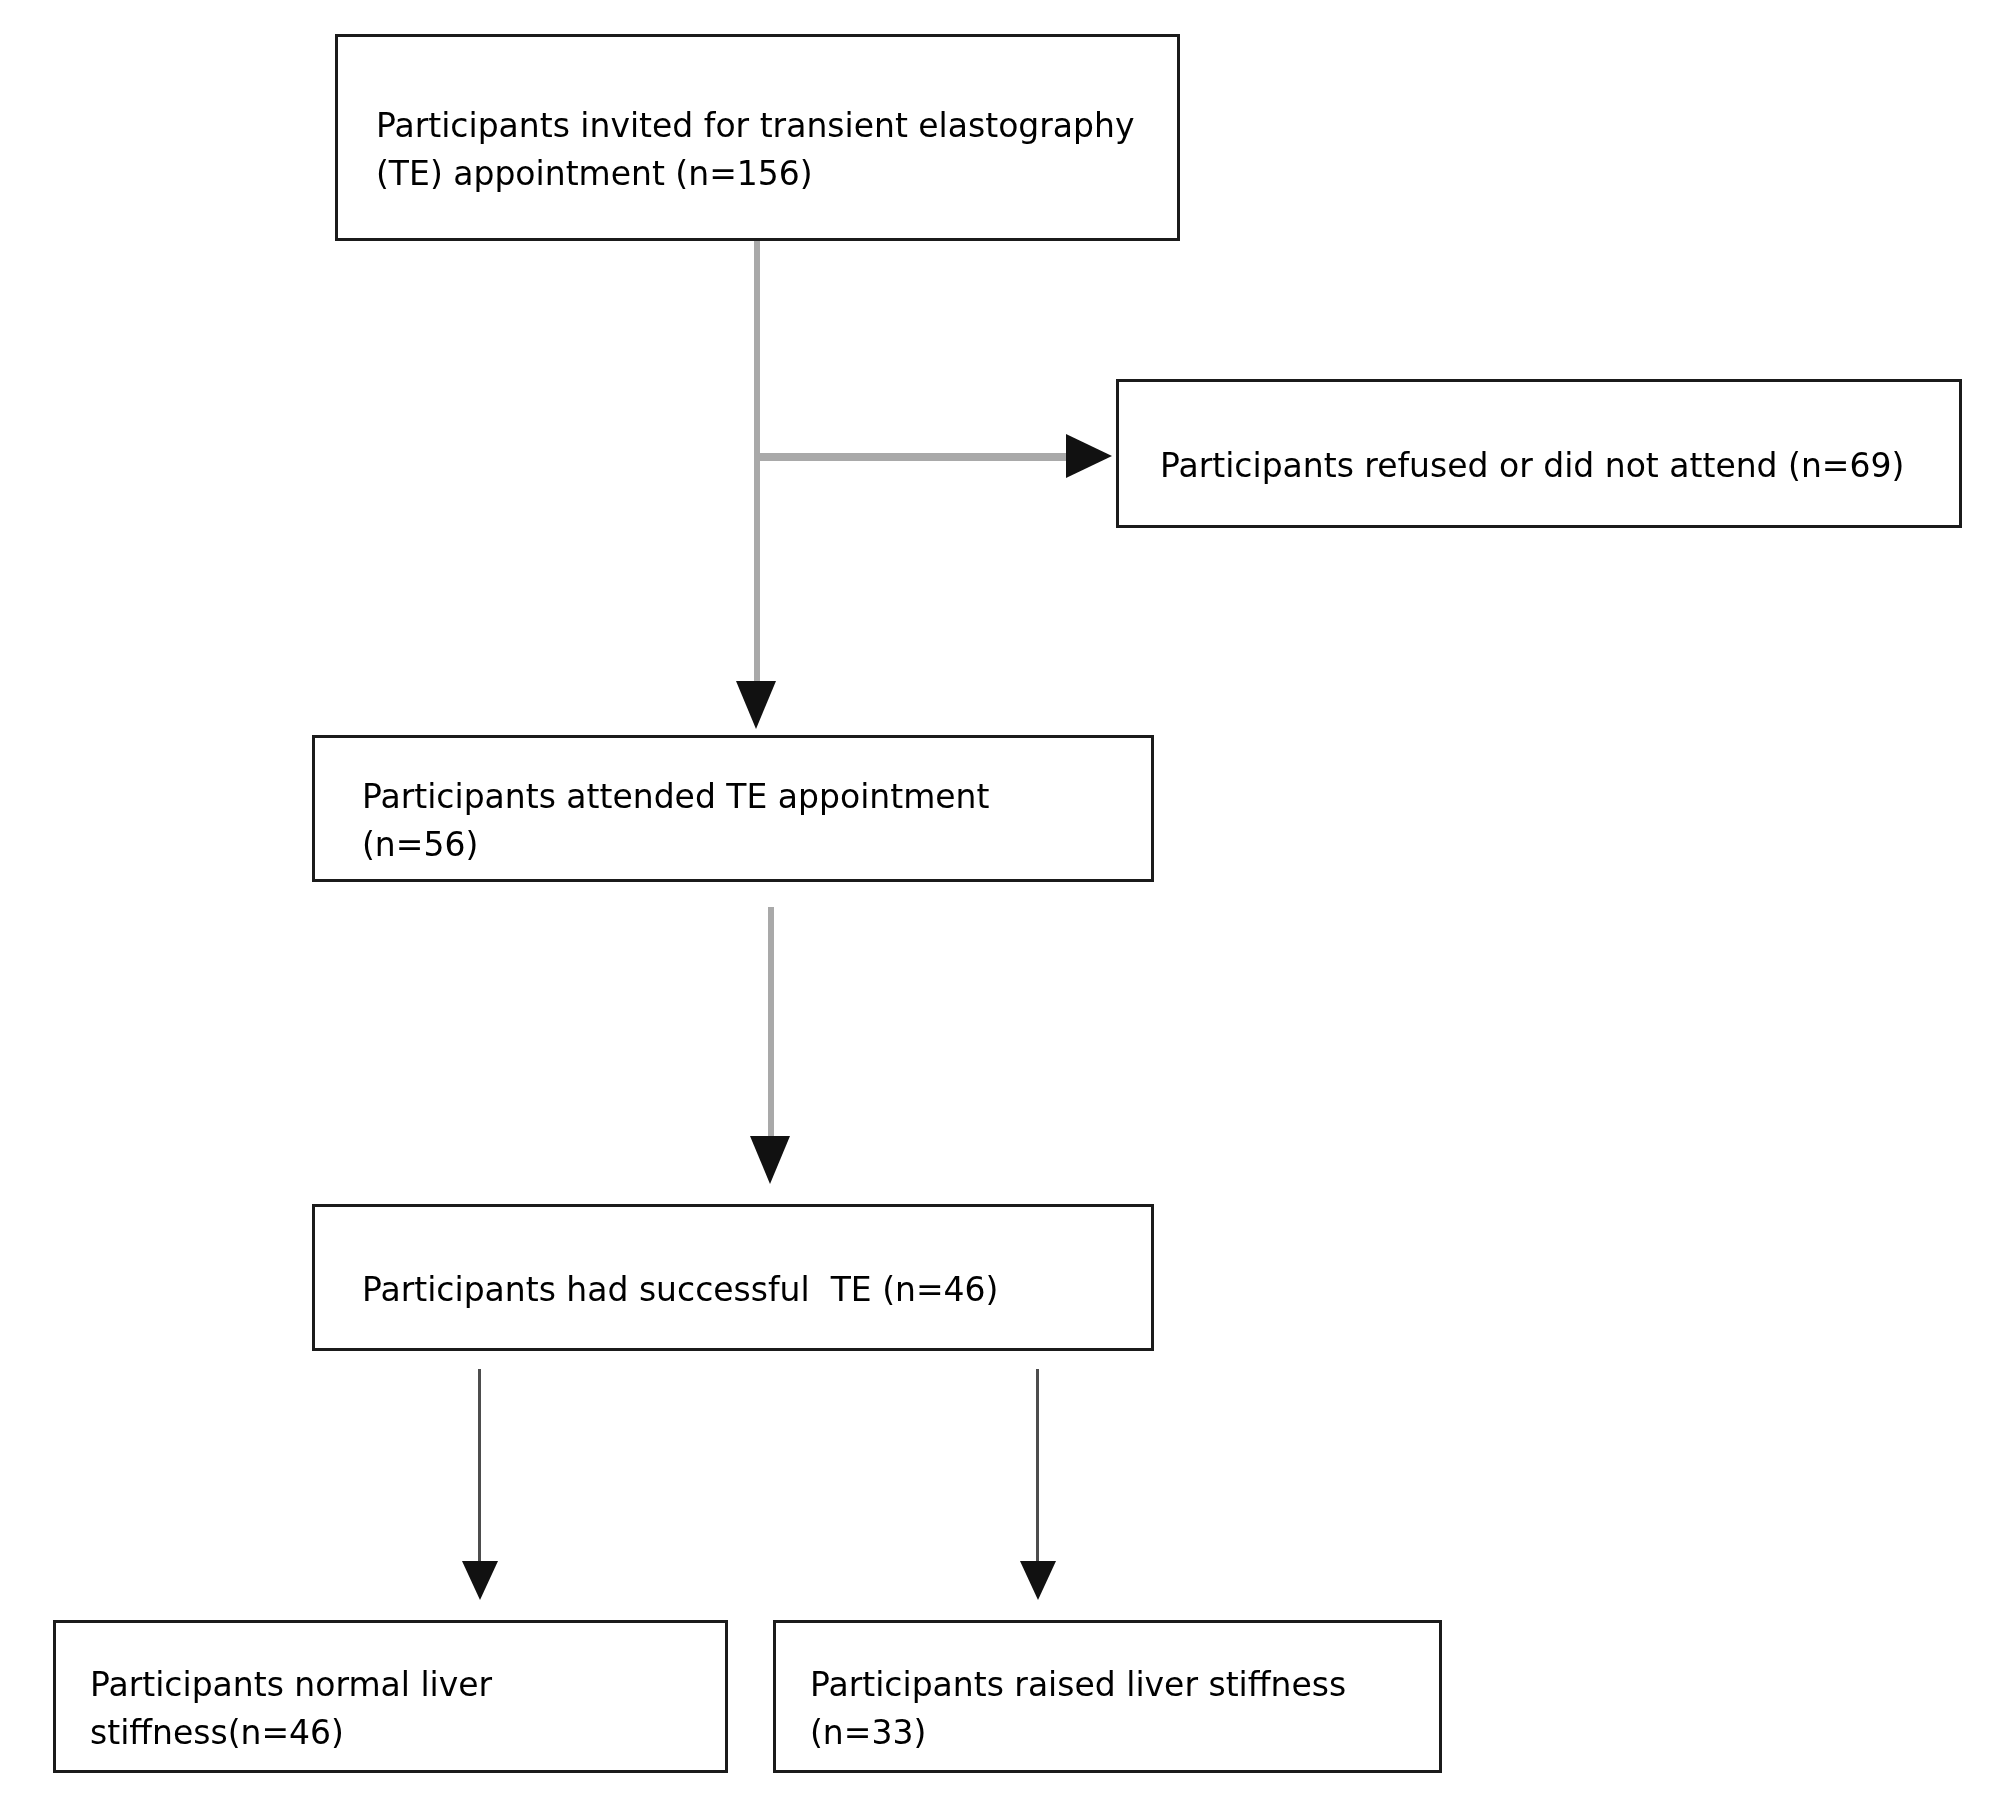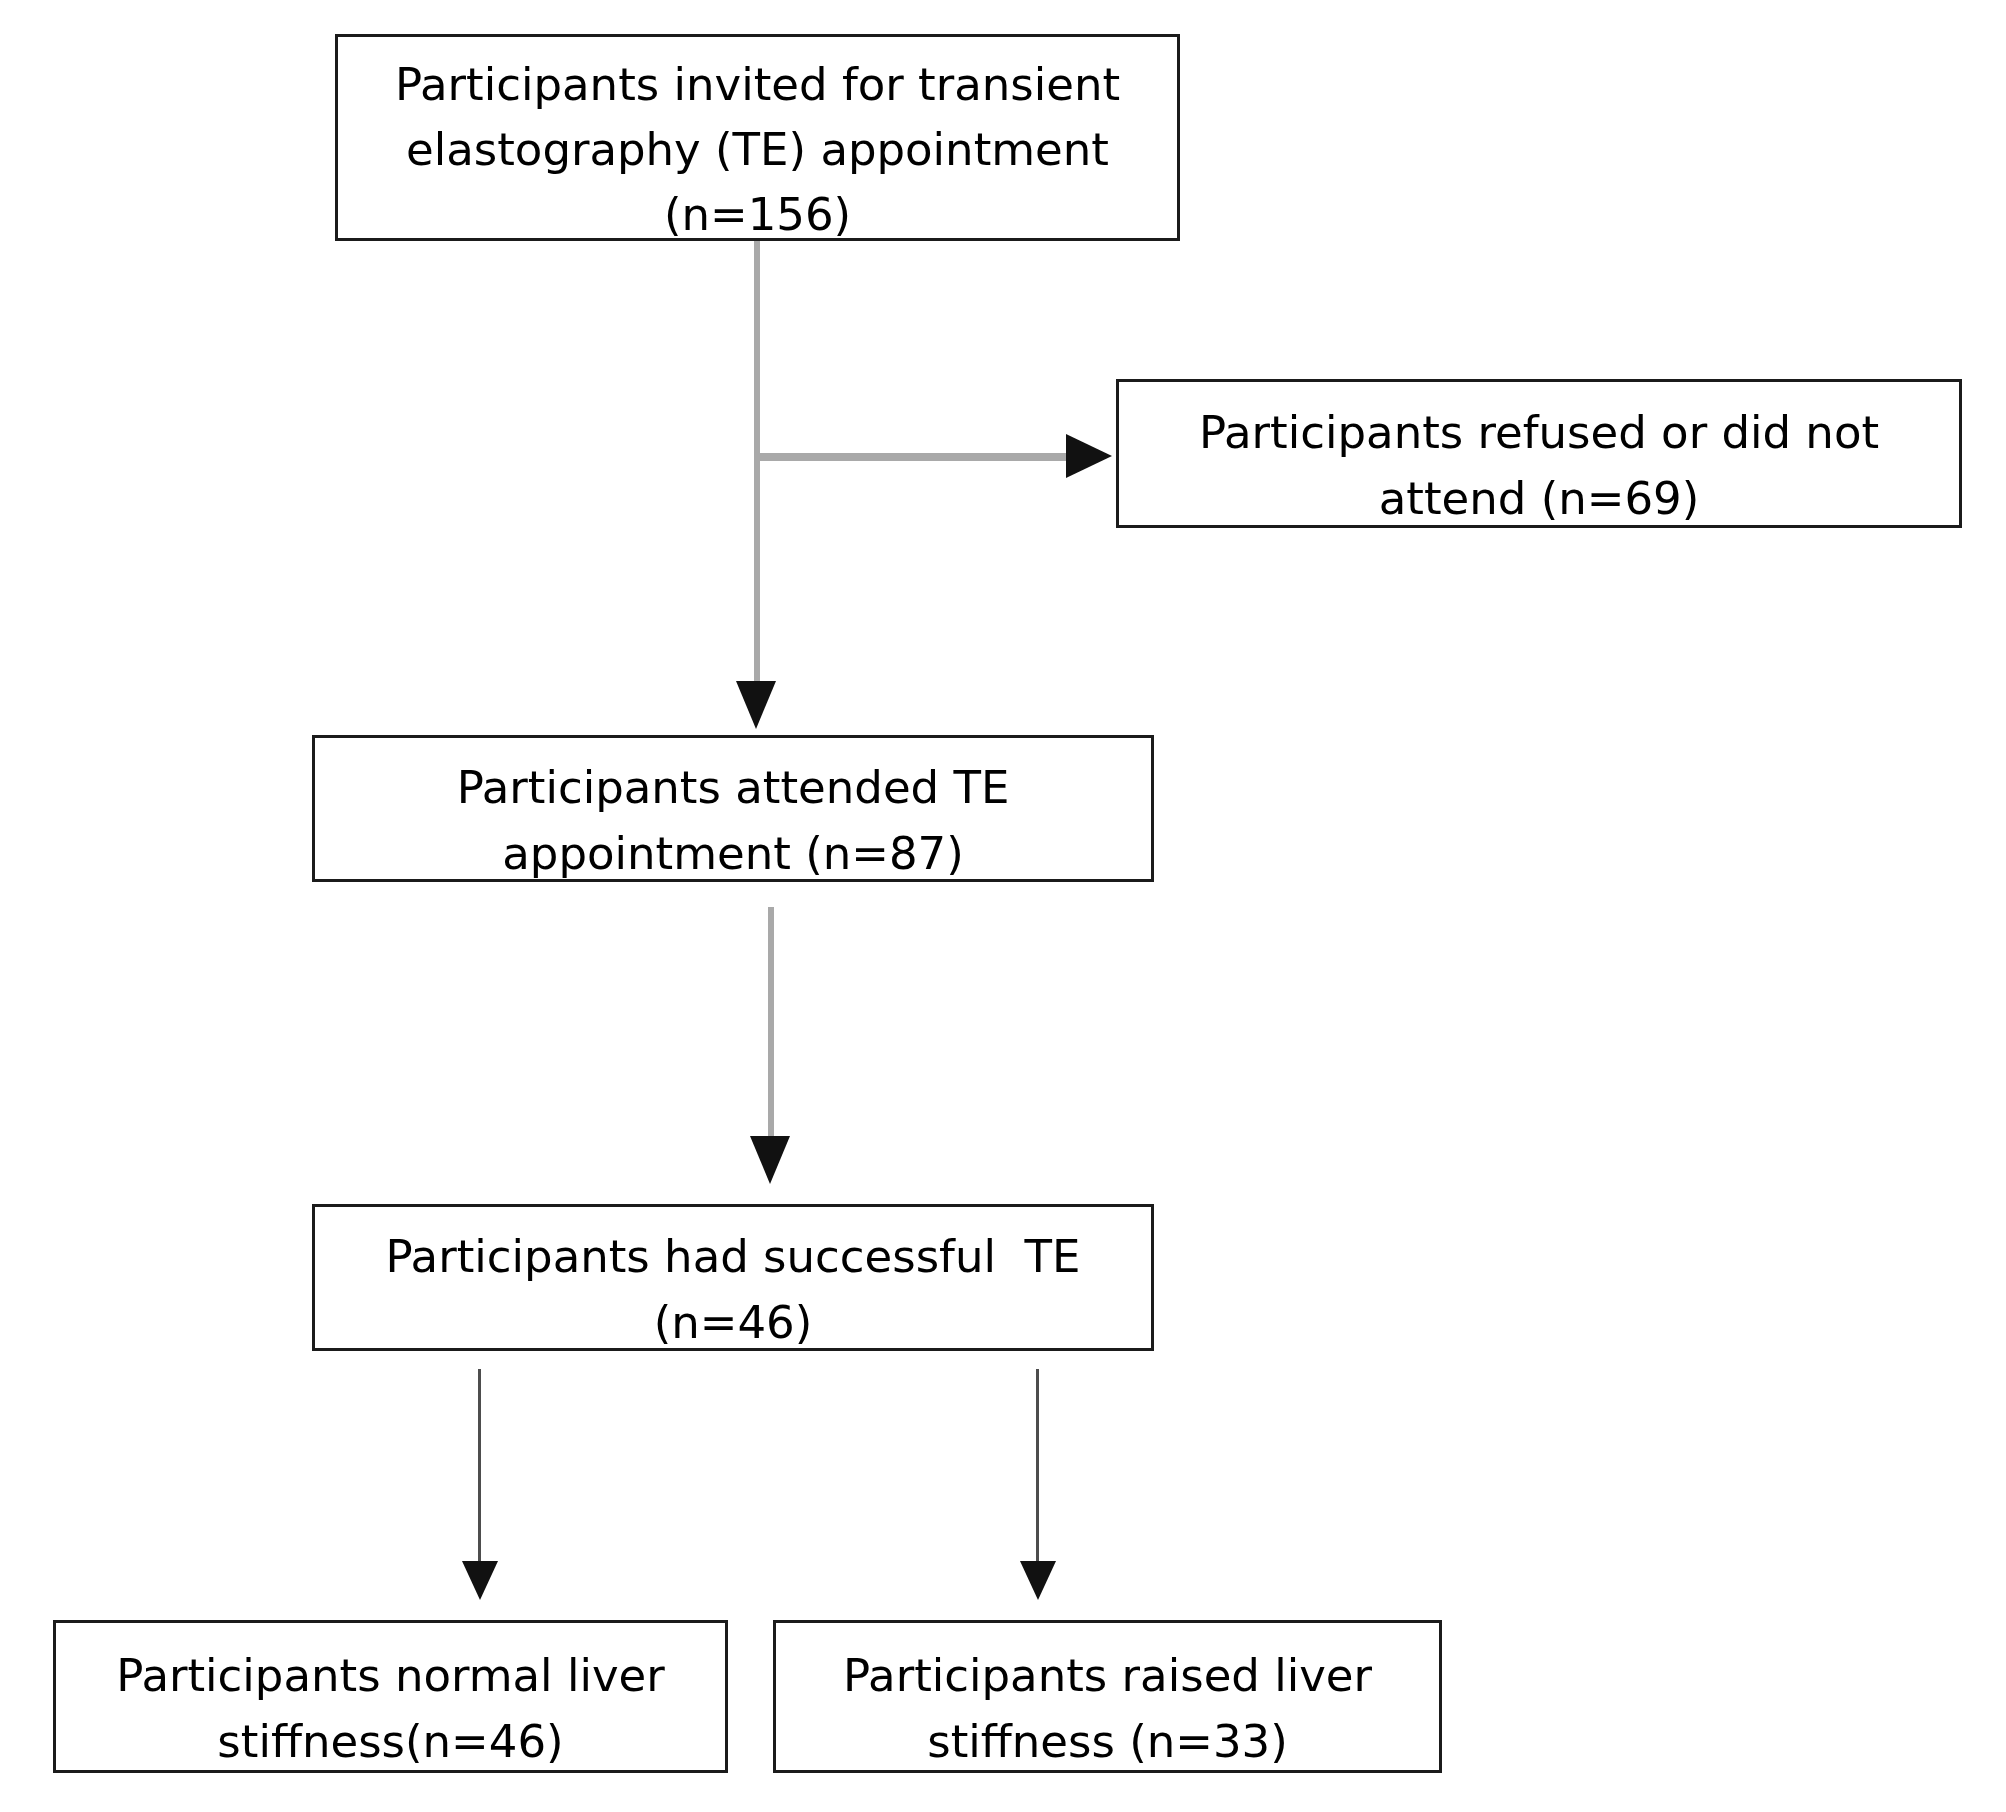--- a/index.html
+++ b/index.html
@@ -22,22 +22,22 @@
     box-sizing: border-box;
     border: 3.4px solid #1b1b1b;
     background: #ffffff;
     display: flex;
     align-items: center;
     justify-content: center;
   }
   .node .label {
     display: block;
     width: 100%;
-    text-align: center;
-    font-size: 45px;
+    text-align: left;
+    font-size: 33px;
     line-height: 1.45;
     white-space: pre-wrap;
     margin-top: 24px;
   }
   #node-invited    { left: 335px;  top: 34px;   width: 845px; height: 207px; padding: 0 38px; }
   #node-refused    { left: 1116px; top: 379px;  width: 846px; height: 149px; padding: 0 41px; }
   #node-attended   { left: 312px;  top: 735px;  width: 842px; height: 147px; padding: 0 47px; }
   #node-successful { left: 312px;  top: 1204px; width: 842px; height: 147px; padding: 0 47px; }
   #node-normal     { left: 53px;   top: 1620px; width: 675px; height: 153px; padding: 0 34px; }
   #node-raised     { left: 773px;  top: 1620px; width: 669px; height: 153px; padding: 0 34px; }
@@ -108,21 +108,21 @@
 
   <div class="node" id="node-invited">
     <span class="label">Participants invited for transient elastography (TE) appointment (n=156)</span>
   </div>
 
   <div class="node" id="node-refused">
     <span class="label">Participants refused or did not attend (n=69)</span>
   </div>
 
   <div class="node" id="node-attended">
-    <span class="label">Participants attended TE appointment (n=87)</span>
+    <span class="label">Participants attended TE appointment (n=56)</span>
   </div>
 
   <div class="node" id="node-successful">
     <span class="label">Participants had successful  TE (n=46)</span>
   </div>
 
   <div class="node" id="node-normal">
     <span class="label">Participants normal liver stiffness(n=46)</span>
   </div>
 

